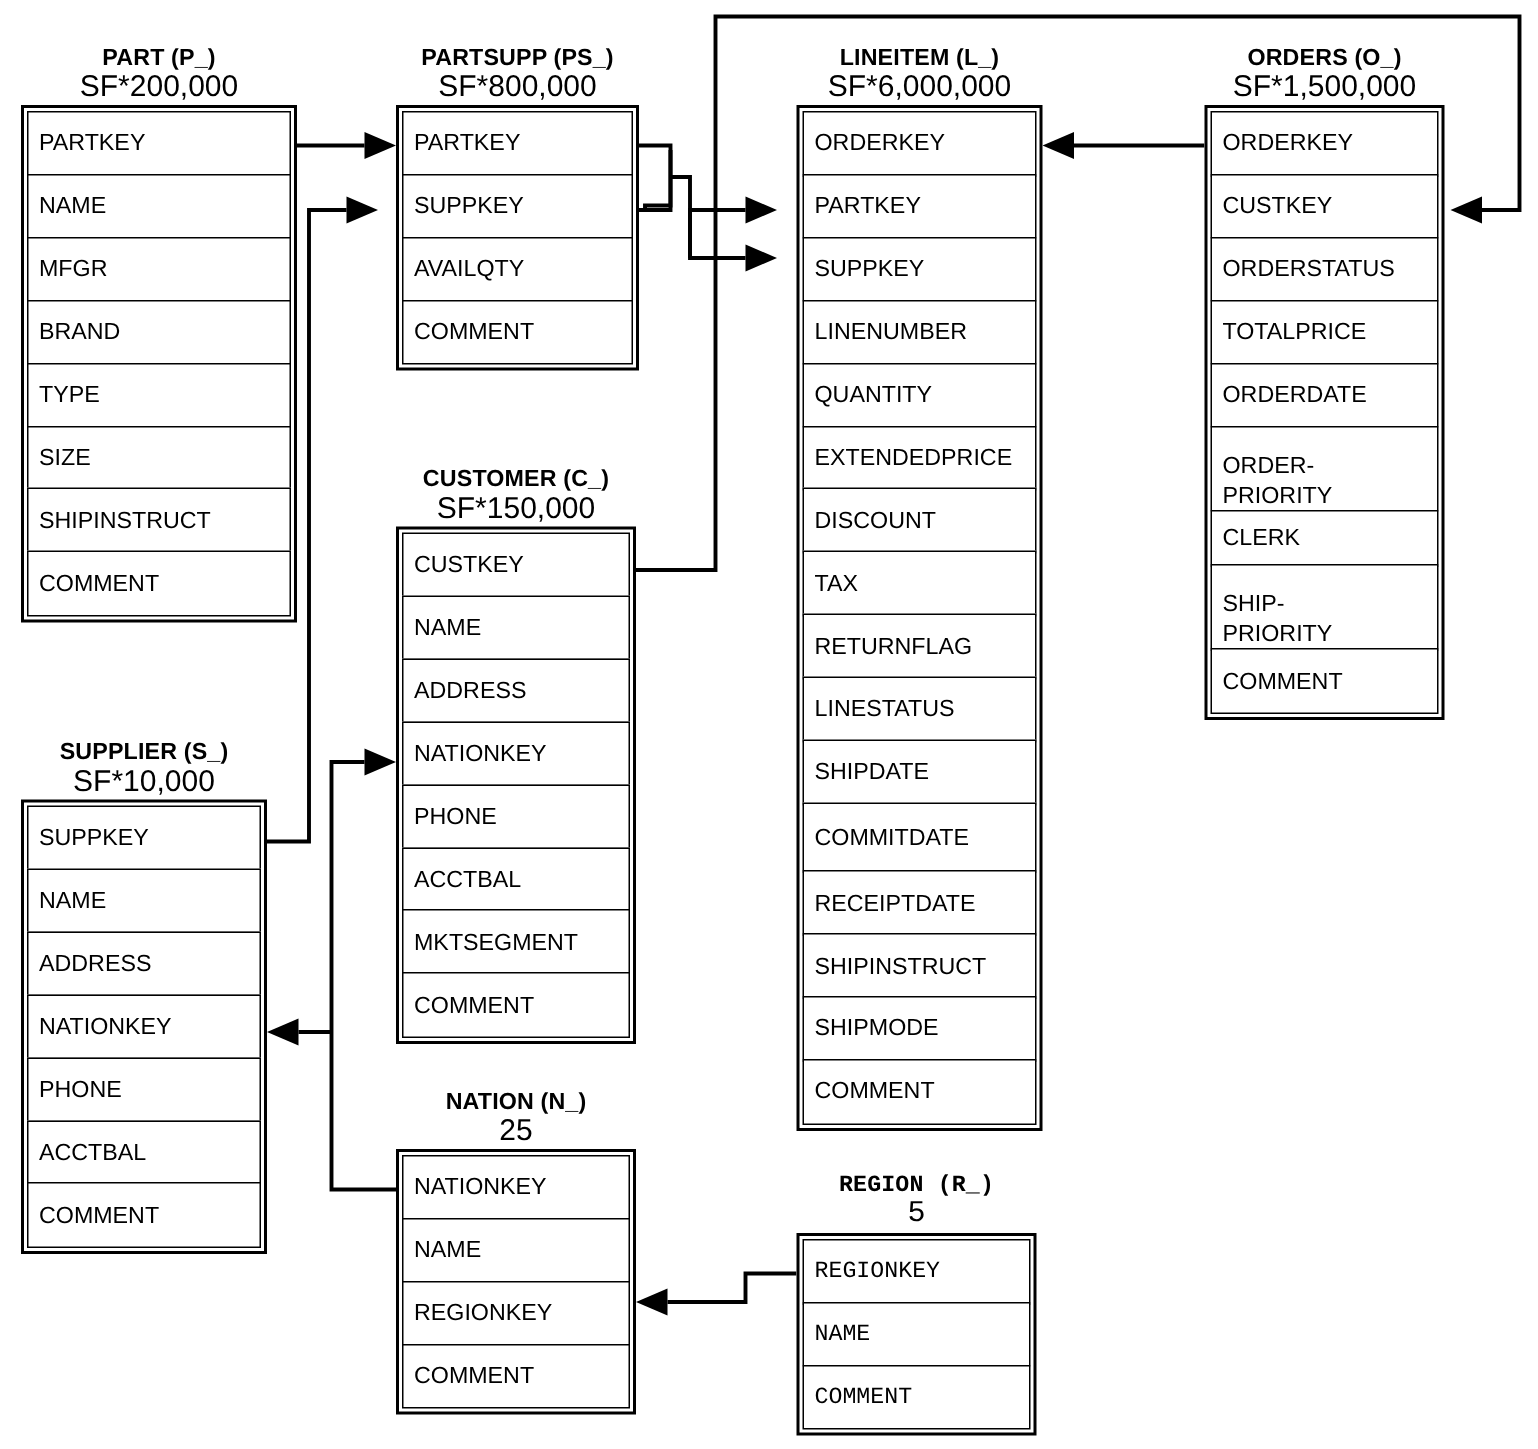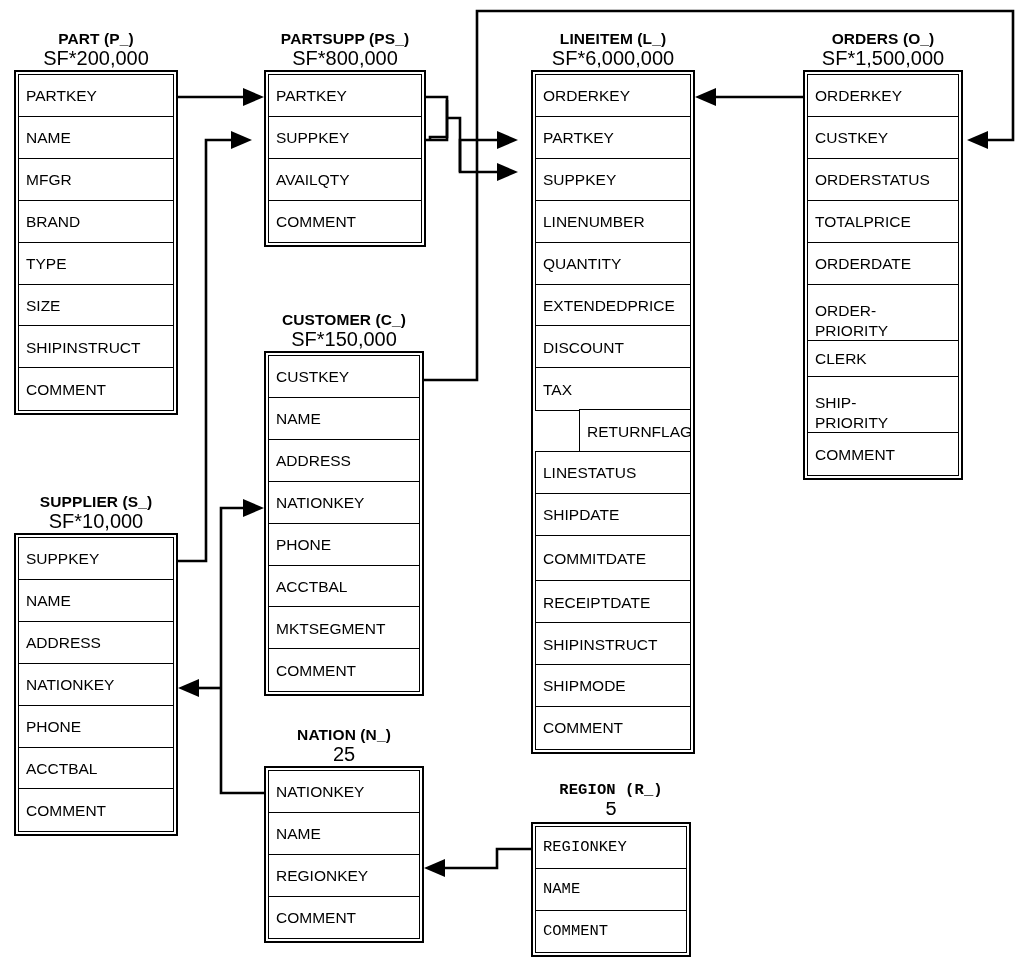--- a/index.html
+++ b/index.html
@@ -91,21 +91,21 @@
       <polygon points="199,679 178,688 199,697"></polygon>
     </g>
 
     <g>
       <path d="M531,849 L497,849 L497,868 L445,868"></path>
       <polygon points="445,859 424,868 445,877"></polygon>
     </g>
   </svg>
 
   <div id="entities">
-      <div class="entity" style="left: 14px; top: 29px; width: 164px;">
+      <div class="entity" style="left: 14px; top: 29px; width: 184px;">
         <div class="entity-title">PART (P_)</div>
         <div class="entity-card">SF*200,000</div>
         <div class="entity-box">
           <div class="field" style="height: 43.5px;">
             <span class="txt">PARTKEY</span>
           </div>
           <div class="field" style="height: 43.5px;">
             <span class="txt">NAME</span>
           </div>
           <div class="field" style="height: 43.5px;">
@@ -167,21 +167,21 @@
           </div>
           <div class="field" style="height: 43.5px;">
             <span class="txt">EXTENDEDPRICE</span>
           </div>
           <div class="field" style="height: 43.5px;">
             <span class="txt">DISCOUNT</span>
           </div>
           <div class="field" style="height: 43.5px;">
             <span class="txt">TAX</span>
           </div>
-          <div class="field" style="height: 43.5px; margin-left: 44px;">
+          <div class="field" style="height: 43.5px;">
             <span class="txt">RETURNFLAG</span>
           </div>
           <div class="field" style="height: 43.5px;">
             <span class="txt">LINESTATUS</span>
           </div>
           <div class="field" style="height: 43.5px;">
             <span class="txt">SHIPDATE</span>
           </div>
           <div class="field" style="height: 47px;">
             <span class="txt">COMMITDATE</span>

